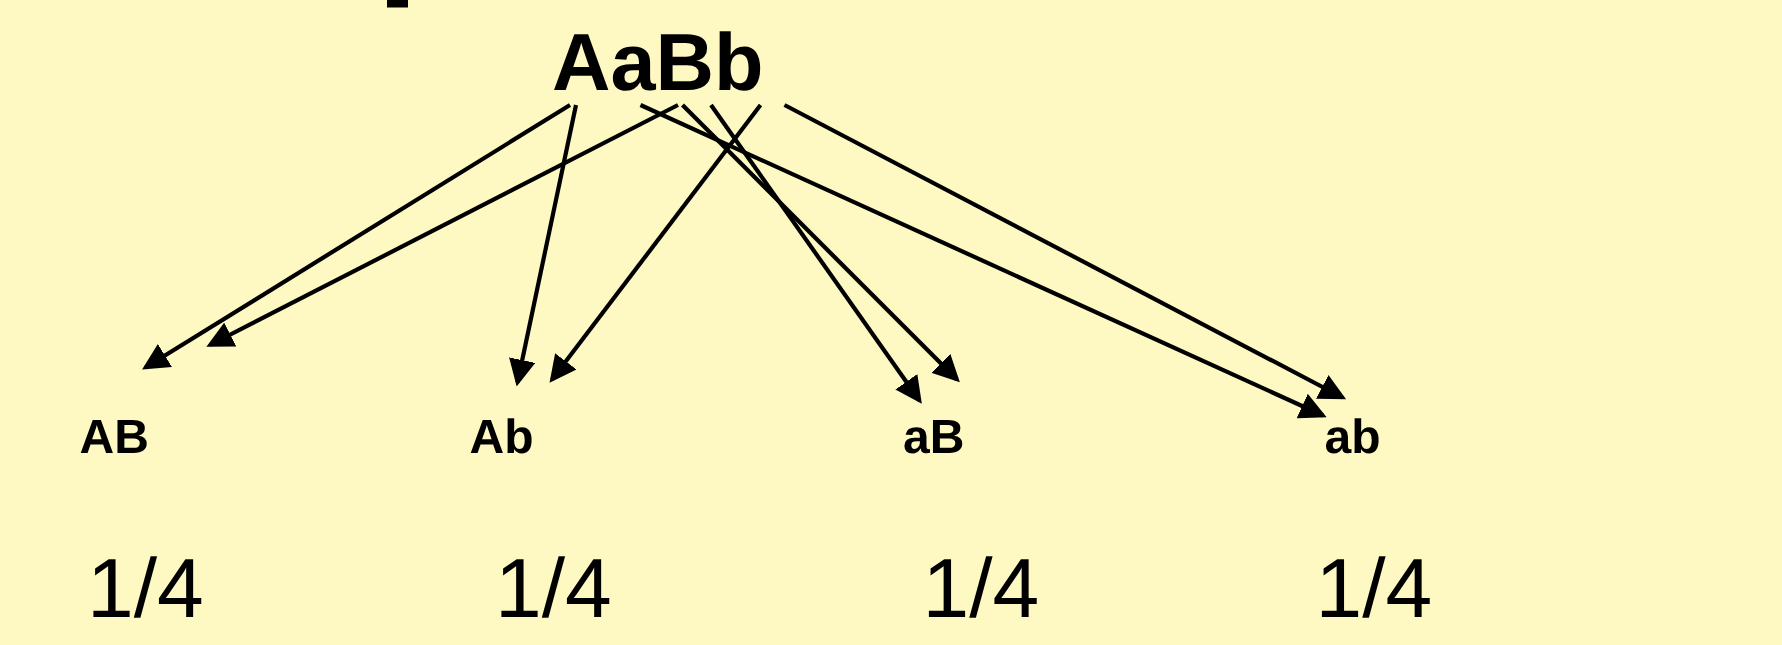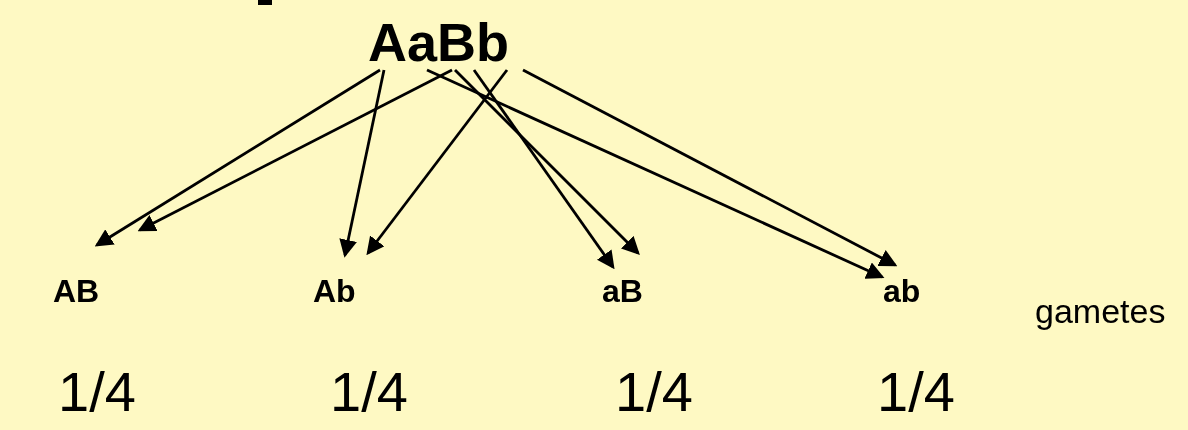--- a/index.html
+++ b/index.html
@@ -76,15 +76,14 @@
       <div class="abs gamete-label" style="left: 53px; top: 275px; color: rgb(0, 0, 0);">AB</div>
       <div class="abs fraction-label" style="left: 58px; top: 364px; color: rgb(0, 0, 0);">1/4</div>
       <div class="abs gamete-label" style="left: 313px; top: 275px; color: rgb(0, 0, 0);">Ab</div>
       <div class="abs fraction-label" style="left: 330px; top: 364px; color: rgb(0, 0, 0);">1/4</div>
       <div class="abs gamete-label" style="left: 602px; top: 275px; color: rgb(0, 0, 0);">aB</div>
       <div class="abs fraction-label" style="left: 615px; top: 364px; color: rgb(0, 0, 0);">1/4</div>
       <div class="abs gamete-label" style="left: 883px; top: 275px; color: rgb(0, 0, 0);">ab</div>
       <div class="abs fraction-label" style="left: 877px; top: 364px; color: rgb(0, 0, 0);">1/4</div>
     </div>
 
-  <div id="gametes-caption" class="abs" style="left: 1035px; top: 294px; color: rgb(0, 0, 0);">gametes</div>
 
 </div>
 
 </body></html>

